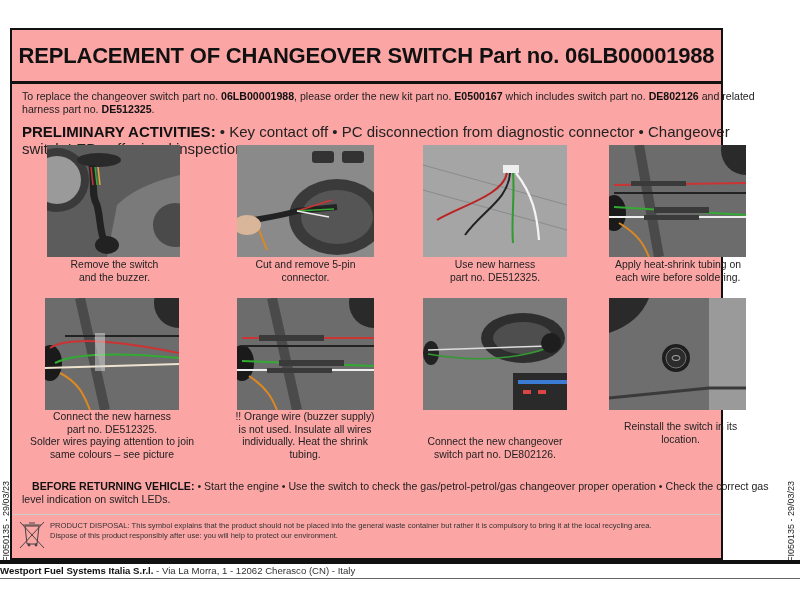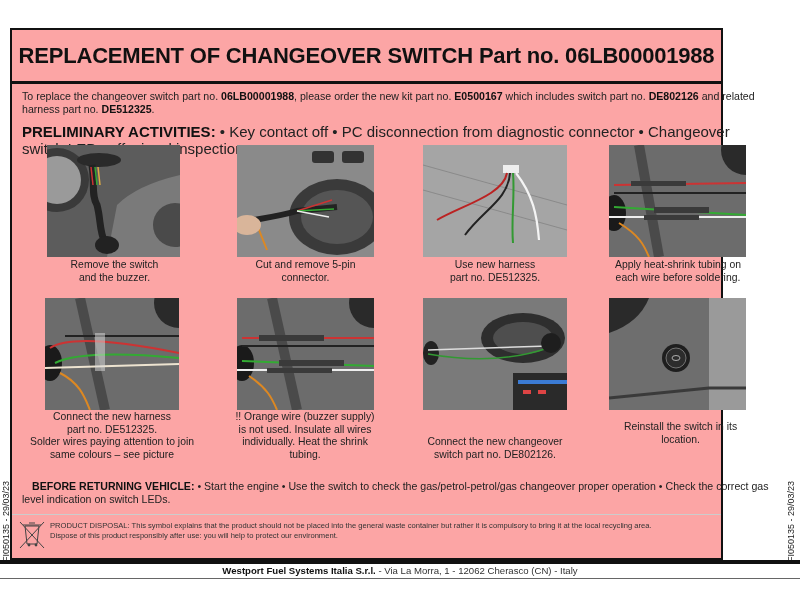--- a/index.html
+++ b/index.html
@@ -18,21 +18,21 @@
   .caption { position: absolute; text-align: center; font-size: 10.4px; line-height: 12.5px; color: #222; }
 
   .before { position: absolute; left: 10px; top: 450px; width: 755px; font-size: 10.6px; line-height: 13px; color: #222; }
   .before b { font-weight: bold; color: #111; padding-left: 10px; }
 
   .disposal-rule { position: absolute; left: 0; top: 484px; width: 100%; border-top: 1px solid #ccc; }
   .disposal { position: absolute; left: 38px; top: 491px; width: 720px; font-size: 7.6px; line-height: 10px; color: #333; }
   .weee { position: absolute; left: 6px; top: 488px; width: 28px; height: 32px; }
 
   .bottom-rule { position: absolute; left: 0; top: 560px; width: 800px; border-top: 4px solid #111; }
-  .footer { position: absolute; left: 0; top: 565px; width: 800px; text-align: center; font-size: 9.6px; color: #333; }
+  .footer { position: absolute; left: 0; top: 565px; width: 800px; font-size: 9.6px; color: #333; }
   .footer b { color: #111; }
   .footer-rule { position: absolute; left: 0; top: 578px; width: 800px; border-top: 1px solid #666; }
 
   .side-code { position: absolute; font-size: 9px; color: #222; transform: rotate(-90deg); transform-origin: left top; white-space: nowrap; }
 </style>
 </head>
 <body>
 
 <div class="frame">
   <div class="header">

